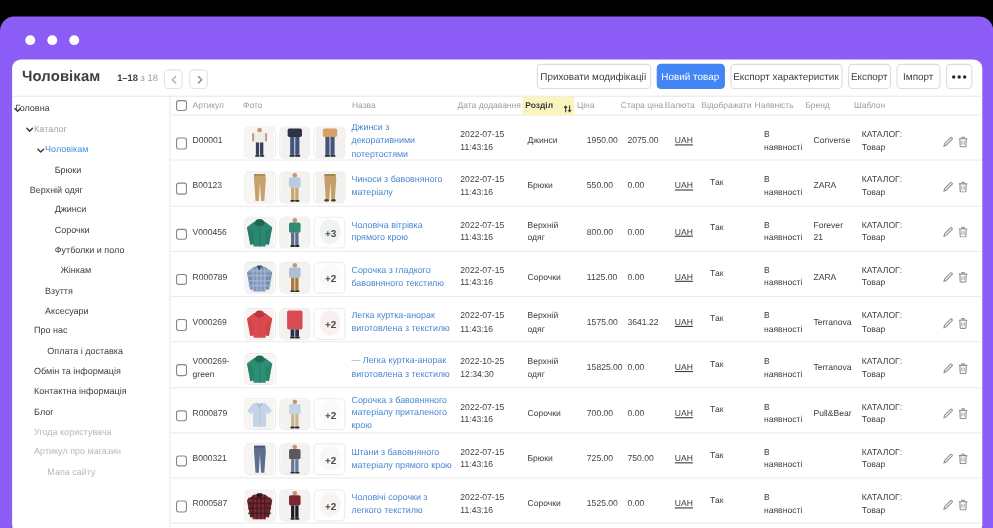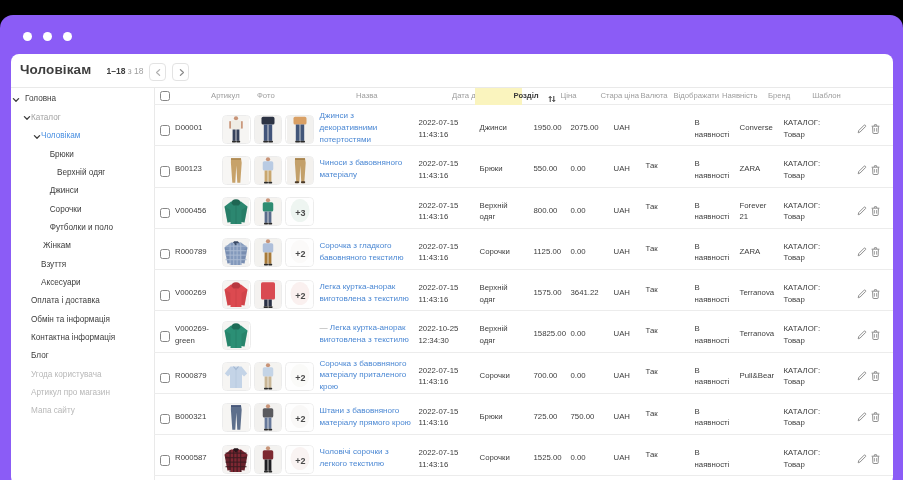--- a/index.html
+++ b/index.html
@@ -21,40 +21,40 @@
   font-size:9px; display:flex; align-items:center; justify-content:center; white-space:nowrap;
   font-family:"Liberation Sans",sans-serif; }
 .btn.blue { background:#4285f4; border-color:#4285f4; color:#fff; }
 .hsep { position:absolute; left:0; top:33.7px; width:882px; height:1px; background:#e9e9e9; }
 .vsep { position:absolute; left:142.5px; top:33.7px; width:1px; bottom:0; background:#e9e9e9; }
 .sidebar { position:absolute; left:0; top:36.7px; width:142px; }
 .sitem { position:relative; height:18.35px; line-height:18.35px; font-size:8.2px; white-space:nowrap; }
 .schev { position:absolute; top:5.6px; line-height:0; } .schev svg { display:block; }
 .tbl { position:absolute; left:142.5px; top:33.7px; right:0; bottom:0; overflow:hidden; }
 .thead { position:absolute; left:0; top:0; width:100%; height:17.6px; font-size:7.7px; color:#9d9d9d; border-bottom:1px solid #ececec; }
-.thead .h { position:absolute; top:0; height:17.5px; line-height:17.5px; white-space:nowrap;margin-left:36px; }
+.thead .h { position:absolute; top:0; height:17.5px; line-height:17.5px; white-space:nowrap; }
 .ycell { position:absolute; left:321px; top:0.5px; width:47.5px; height:17px; background:#faf4be; }
 .hrz { color:#3a3a3a; font-weight:bold; }
 .row { position:absolute; left:0; width:100%; border-bottom:1px solid #ececec; font-size:7.8px; color:#3d3d3d; }
 .c { position:absolute; top:calc(50% + 3px); transform:translateY(-50%); line-height:11.5px; white-space:nowrap; }
 .cb { position:absolute; left:6px; top:50%; margin-top:0px; width:10.4px; height:10.4px;
   border:1.2px solid #878787; border-radius:2.5px; background:#fff; }
 .art { left:21.5px; }
 .photos { position:absolute; left:68.5px; top:9.8px; display:flex; gap:3.2px; }
 .thumb { width:28.5px; height:29px; border:1px solid #ececec; border-radius:4.5px; background:#fff;
   overflow:hidden; display:flex; align-items:center; justify-content:center; }
 .thumb svg { display:block; filter:blur(0.4px); }
 .name { left:166px; width:96px; white-space:normal; font-size:8.1px; line-height:11.7px; }
 .name a { color:#4a87d3; }
 .dash { color:#9b9b9b; }
 .date { left:265px; }
 .raz { left:326px; white-space:normal; width:48px; }
 .price { left:380px; }
 .old { left:417px; }
-.cur { left:460px; }
+.cur { left:460px;text-decoration:underline; }
 .disp { left:492px;margin-top:38px; }
 .avail { left:541px; white-space:normal; width:46px; }
 .brand { left:586px; white-space:normal; width:44px; }
 .tmpl { left:630px; white-space:normal; width:50px; }
 .ic { position:absolute; top:calc(50% + 4.5px); transform:translateY(-50%); }
 .ip { left:703px; }
 .it { left:717.5px; }
 .hcb { position:absolute; left:6px; top:3.6px; width:10.4px; height:10.4px;
   border:1.2px solid #878787; border-radius:2.5px; background:#fff; }
 </style></head>
@@ -69,53 +69,68 @@
     <div class="pbtn" style="left:138px">
         <svg width="9" height="9" viewBox="0 0 9 9">
           <path d="M5.6 1.6 L2.6 4.5 L5.6 7.4" fill="none" stroke="#b0b0b0" stroke-width="1.3" stroke-linecap="round" stroke-linejoin="round"></path>
         </svg>
       </div>
     <div class="pbtn" style="left:160.7px">
         <svg width="9" height="9" viewBox="0 0 9 9">
           <path d="M3.4 1.6 L6.4 4.5 L3.4 7.4" fill="none" stroke="#8a8a8a" stroke-width="1.3" stroke-linecap="round" stroke-linejoin="round"></path>
         </svg>
       </div>
+    <div class="topbtns">
+        <div class="btn" style="width:104px">Приховати модифікації</div>
+        <div class="btn blue" style="width:62px">Новий товар</div>
+        <div class="btn" style="width:102px">Експорт характеристик</div>
+        <div class="btn" style="width:39.5px">Експорт</div>
+        <div class="btn" style="width:39.5px">Імпорт</div>
+        <div class="btn" style="width:24px">
+          <svg width="14" height="4" viewBox="0 0 14 4">
+            <circle cx="2" cy="2" r="1.55" fill="#262626"></circle>
+            <circle cx="7" cy="2" r="1.55" fill="#262626"></circle>
+            <circle cx="12" cy="2" r="1.55" fill="#262626"></circle>
+          </svg>
+        </div>
+      </div>
     <div class="hsep"></div>
     <div class="vsep"></div>
     <div class="sidebar">
-<div class="sitem" style="padding-left:14px;color:#3d3d3d"><span class="schev" style="left:0.9px">
+<div class="sitem" style="padding-left:3px;color:#3d3d3d"><span class="schev" style="left:0.9px">
             <svg class="tchev" width="8" height="8" viewBox="0 0 8 8">
               <path d="M1.4 2.6 L4 5.2 L6.6 2.6" fill="none" stroke="#3d3d3d" stroke-width="1.3" stroke-linecap="round" stroke-linejoin="round"></path>
             </svg>
           </span>Головна</div>
 <div class="sitem" style="padding-left:20px;color:#a3a3a3"><span class="schev" style="left:11.9px">
             <svg class="tchev" width="8" height="8" viewBox="0 0 8 8">
               <path d="M1.4 2.6 L4 5.2 L6.6 2.6" fill="none" stroke="#3d3d3d" stroke-width="1.3" stroke-linecap="round" stroke-linejoin="round"></path>
             </svg>
           </span>Каталог</div>
 <div class="sitem" style="padding-left:30px;color:#4a90e2"><span class="schev" style="left:21.9px">
             <svg class="tchev" width="8" height="8" viewBox="0 0 8 8">
               <path d="M1.4 2.6 L4 5.2 L6.6 2.6" fill="none" stroke="#3d3d3d" stroke-width="1.3" stroke-linecap="round" stroke-linejoin="round"></path>
             </svg>
           </span>Чоловікам</div>
 <div class="sitem" style="padding-left:38.7px;color:#3d3d3d">Брюки</div>
-<div class="sitem" style="padding-left:46px;color:#3d3d3d">Верхній одяг</div>
+<div class="sitem" style="padding-left:16px;color:#3d3d3d">Верхній одяг</div>
 <div class="sitem" style="padding-left:38.7px;color:#3d3d3d">Джинси</div>
 <div class="sitem" style="padding-left:38.7px;color:#3d3d3d">Сорочки</div>
 <div class="sitem" style="padding-left:38.7px;color:#3d3d3d">Футболки и поло</div>
-<div class="sitem" style="padding-left:32px;color:#3d3d3d">Жінкам</div>
+<div class="sitem" style="padding-left:44px;color:#3d3d3d">Жінкам</div>
 <div class="sitem" style="padding-left:30px;color:#3d3d3d">Взуття</div>
 <div class="sitem" style="padding-left:30px;color:#3d3d3d">Аксесуари</div>
-<div class="sitem" style="padding-left:20px;color:#3d3d3d">Оплата і доставка</div>
+<div class="sitem" style="padding-left:20px;color:#3d3d3d">Про нас</div>
+<div class="sitem" style="padding-left:32px;color:#3d3d3d">Оплата і доставка</div>
 <div class="sitem" style="padding-left:20px;color:#3d3d3d">Обмін та інформація</div>
 <div class="sitem" style="padding-left:20px;color:#3d3d3d">Контактна інформація</div>
 <div class="sitem" style="padding-left:20px;color:#3d3d3d">Блог</div>
 <div class="sitem" style="padding-left:20px;color:#b8b8b8">Угода користувача</div>
 <div class="sitem" style="padding-left:20px;color:#b8b8b8">Артикул про магазин</div>
-<div class="sitem" style="padding-left:20px;color:#b8b8b8">Мапа сайту</div>
+<div class="sitem" style="padding-left:32px;color:#b8b8b8">Мапа сайту</div>
     </div>
     <div class="tbl">
       <div class="thead">
           <span class="hcb"></span>
           <div class="h" style="left:21.5px">Артикул</div>
           <div class="h" style="left:67.5px">Фото</div>
           <div class="h" style="left:166.5px">Назва</div>
           <div class="h" style="left:262.5px">Дата додавання</div>
           <div class="h" style="left:371.0px">Ціна</div>
           <div class="h" style="left:410.9px">Стара ціна</div>
@@ -265,20 +280,21 @@
               </svg>
             </div>
             <div class="thumb">
               <svg width="26" height="27" viewBox="0 0 26 27">
                 <rect width="26" height="27" fill="#fefefe"></rect>
                 <ellipse cx="13" cy="12.5" rx="9.5" ry="11.5" fill="#eef5f1"></ellipse>
                 <text x="13.5" y="17.5" font-family="Liberation Sans, sans-serif" font-size="9" font-weight="bold" fill="#4a4a4a" text-anchor="middle">+3</text>
               </svg>
             </div>
           </div>
+<div class="c name"><a>Чоловіча вітрівка<br>прямого крою</a></div>
 <div class="c date">2022-07-15<br>11:43:16</div>
 <div class="c raz">Верхній<br>одяг</div>
 <div class="c price">800.00</div>
 <div class="c old">0.00</div>
 <div class="c cur">UAH</div>
 <div class="c disp">Так</div>
 <div class="c avail">В<br>наявності</div>
 <div class="c brand">Forever<br>21</div>
 <div class="c tmpl">КАТАЛОГ:<br>Товар</div>
 <span class="ic ip"><svg width="10" height="10" viewBox="0 0 10 10">

